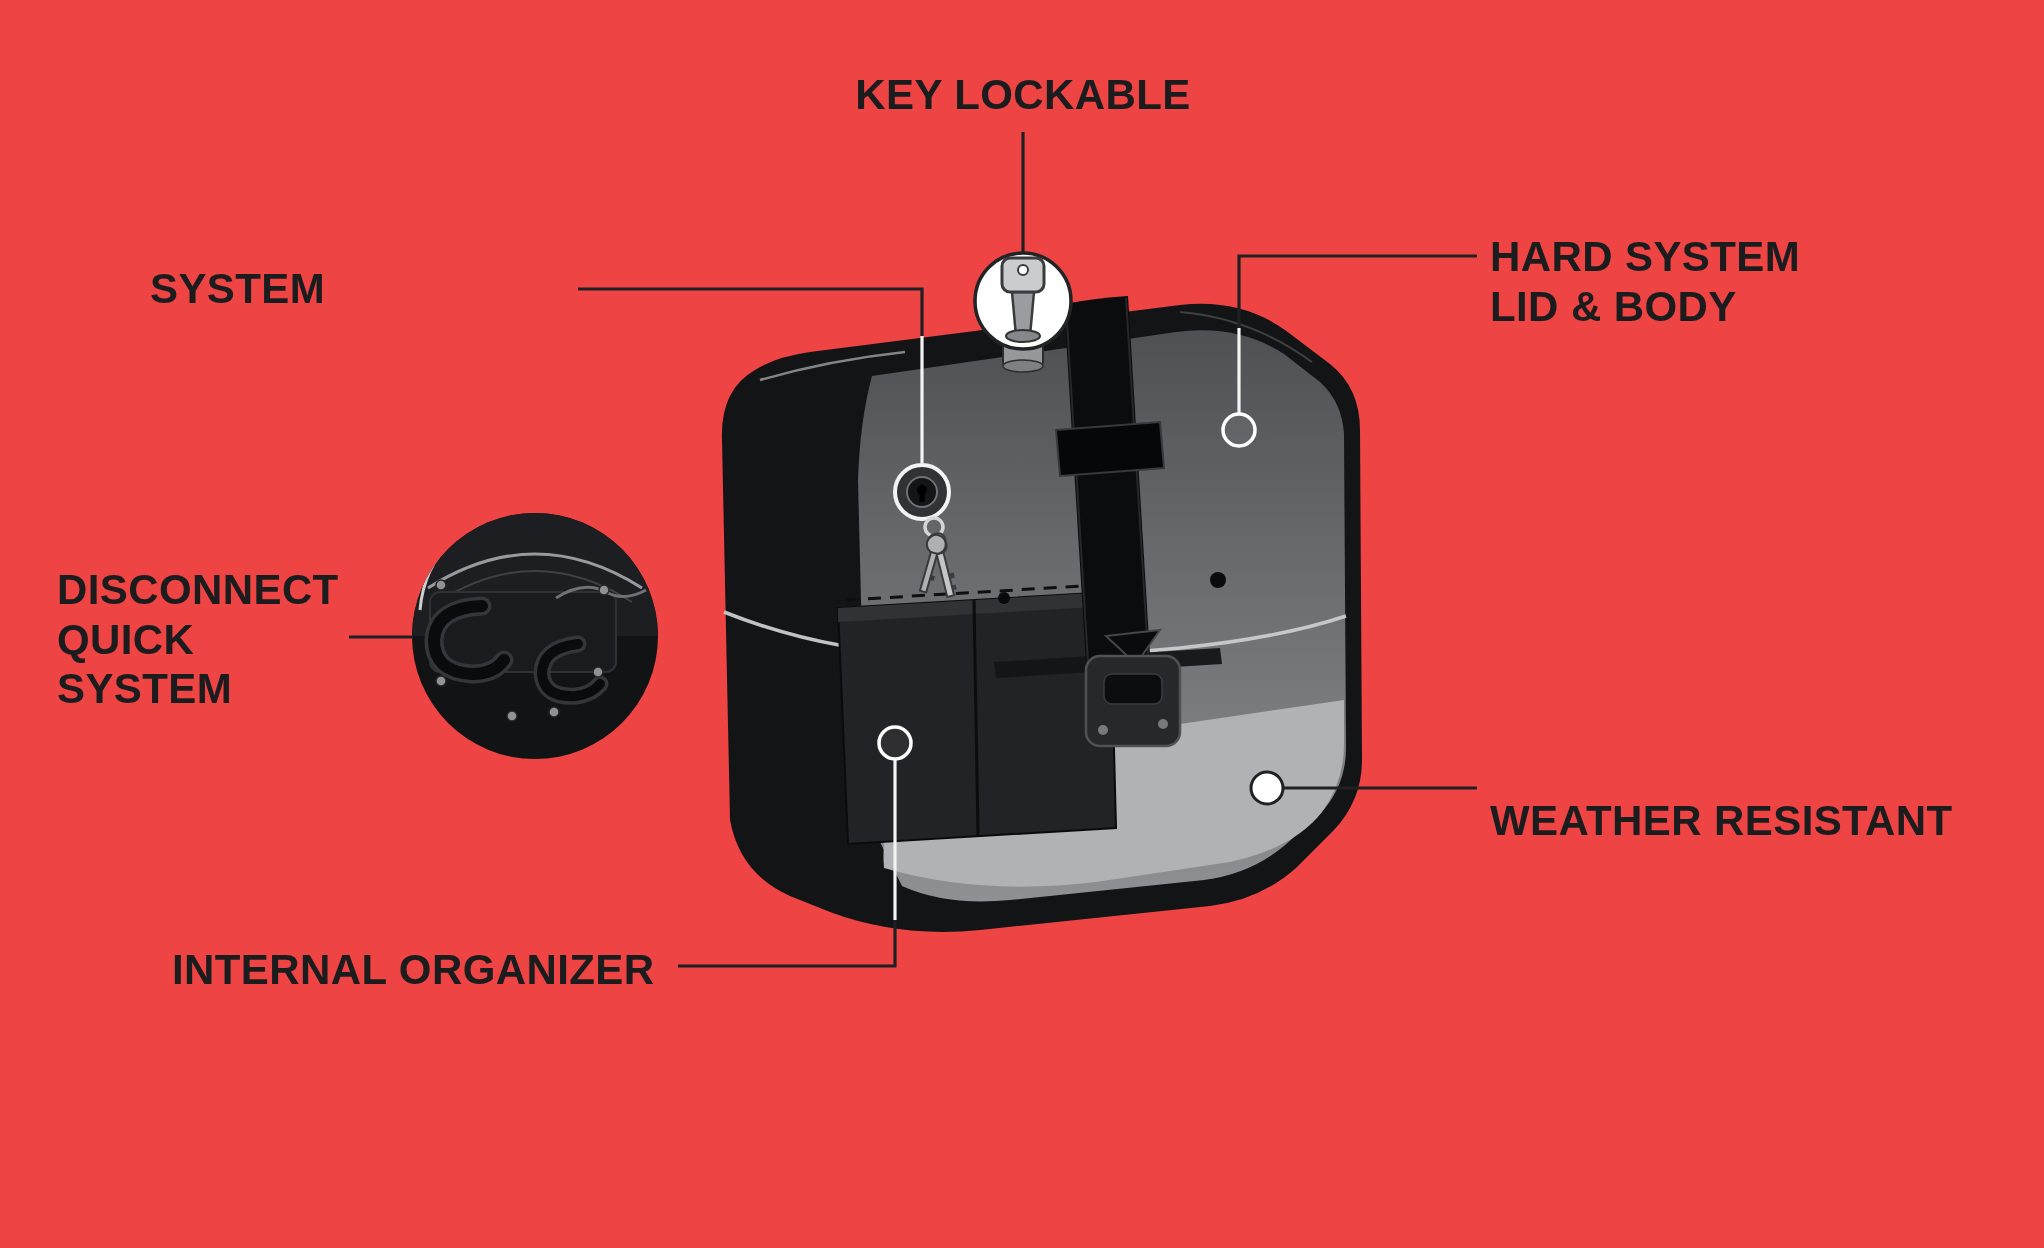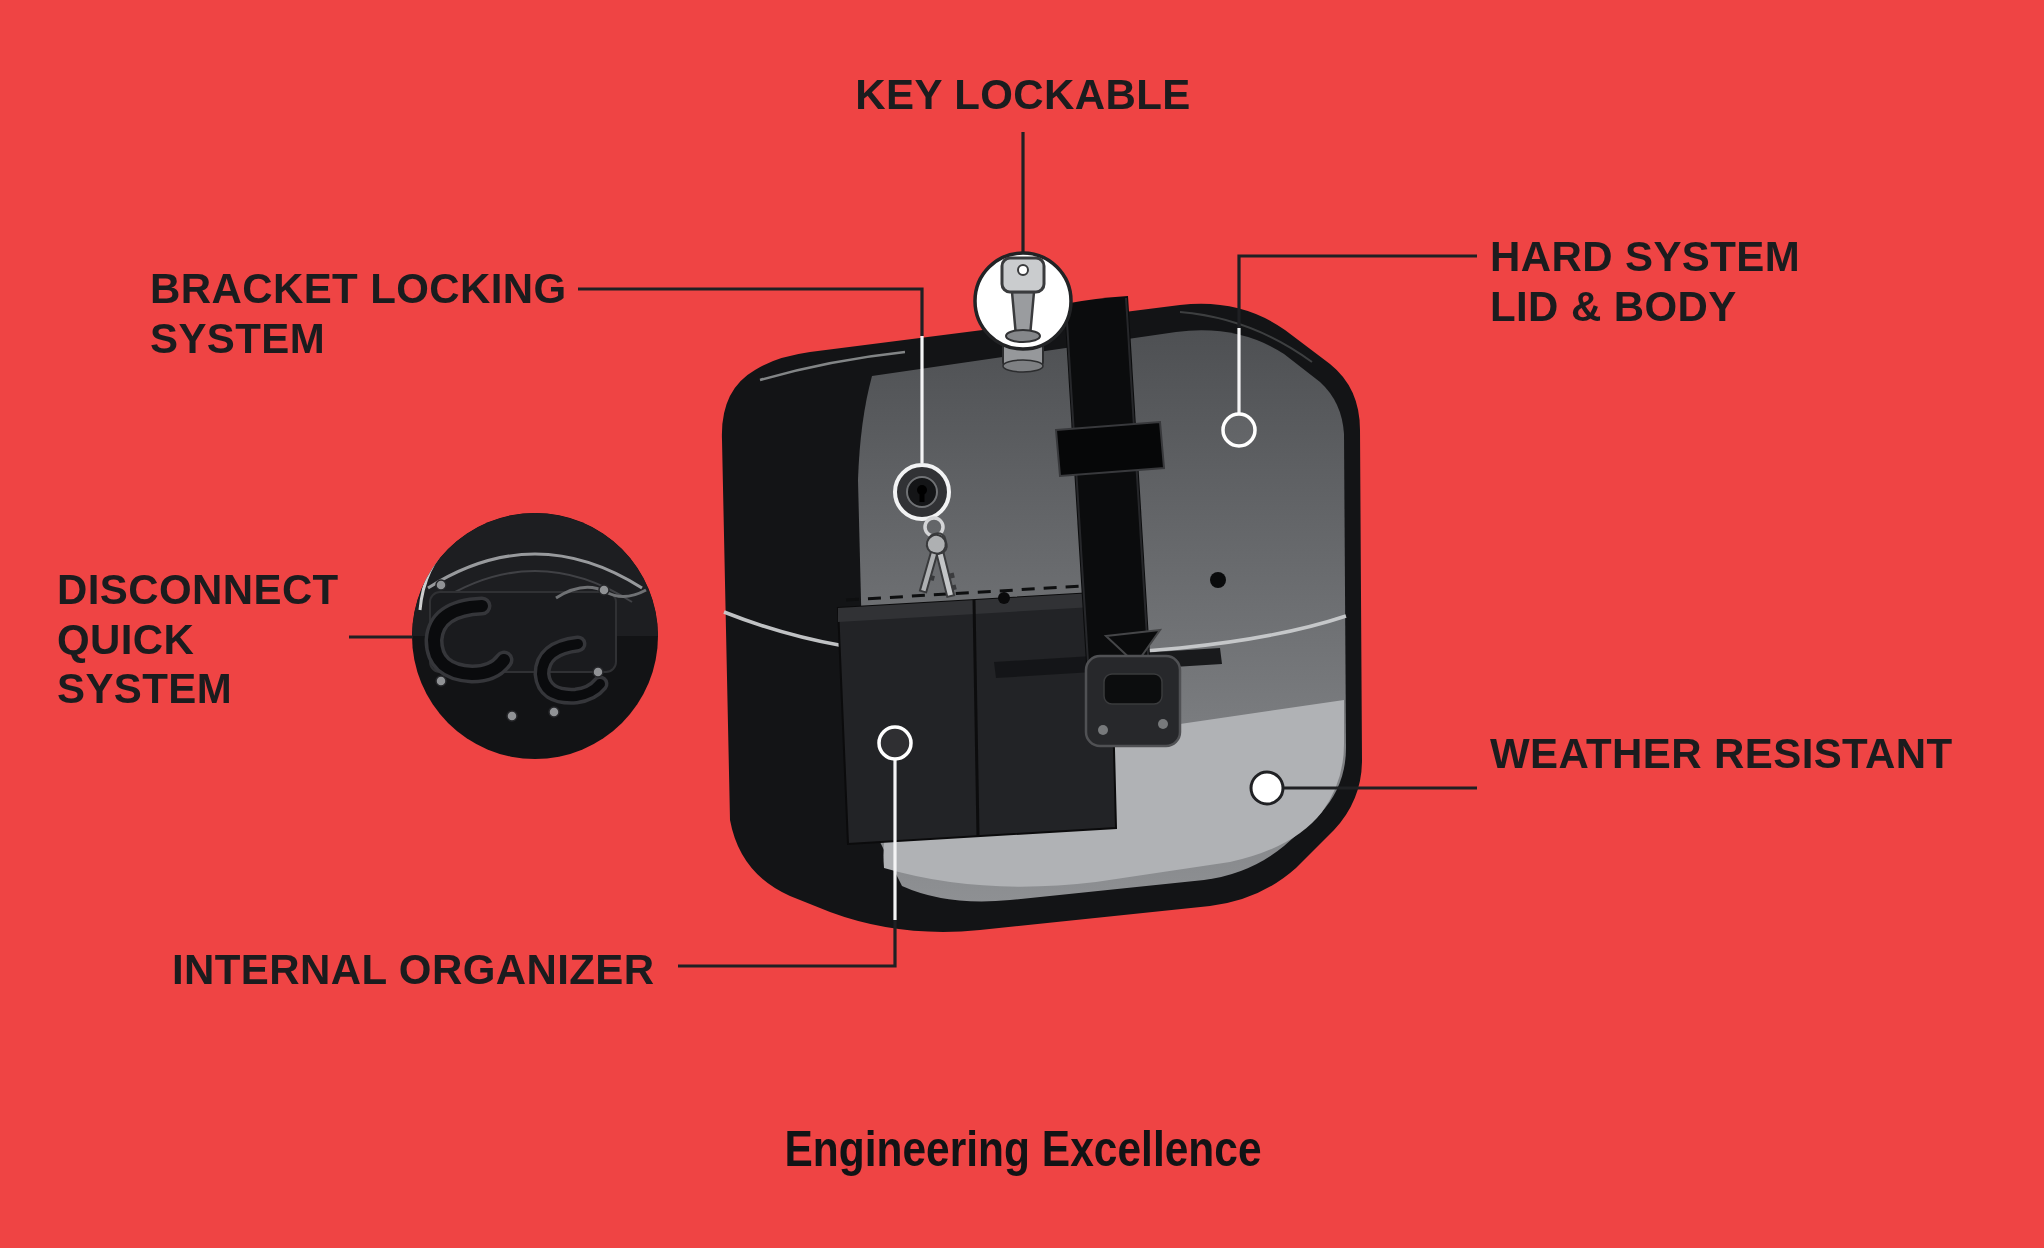--- a/index.html
+++ b/index.html
@@ -182,40 +182,36 @@
         <circle cx="895" cy="743" r="16" stroke="#ffffff" stroke-width="3.5" fill="rgba(255,255,255,0.06)"></circle>
       </g>
     </g>
   </svg>
 
   <div class="callout centered" style="left:1023px;top:70px;">
     <span class="cl-line">KEY LOCKABLE</span>
   </div>
 
   <div class="callout" style="left:150px;top:264px;">
-    <span class="cl-line">BRACKET LOCKING</span>
     <span class="cl-line">SYSTEM</span>
   </div>
 
   <div class="callout" style="left:1490px;top:232px;">
     <span class="cl-line">HARD SYSTEM</span>
     <span class="cl-line">LID &amp; BODY</span>
   </div>
 
   <div class="callout" style="left:57px;top:565px;">
     <span class="cl-line">DISCONNECT</span>
     <span class="cl-line">QUICK</span>
     <span class="cl-line">SYSTEM</span>
   </div>
 
-  <div class="callout" style="left:1490px;top:729px;">
+  <div class="callout" style="left:1490px;top:796px;">
     <span class="cl-line">WEATHER RESISTANT</span>
   </div>
 
   <div class="callout" style="left:172px;top:945px;text-align:right;">
     <span class="cl-line">INTERNAL ORGANIZER</span>
   </div>
 
-  <div class="page-title">
-    <span class="condense">Engineering Excellence</span>
-  </div>
 
 </div>
 
 </body></html>

